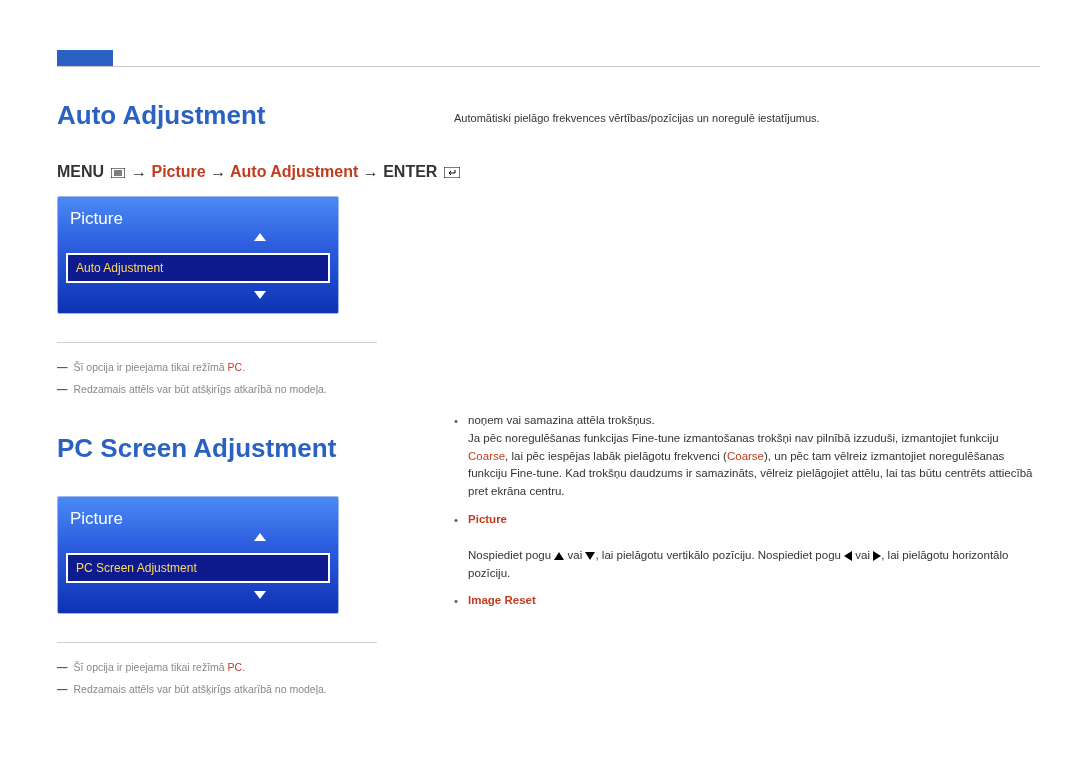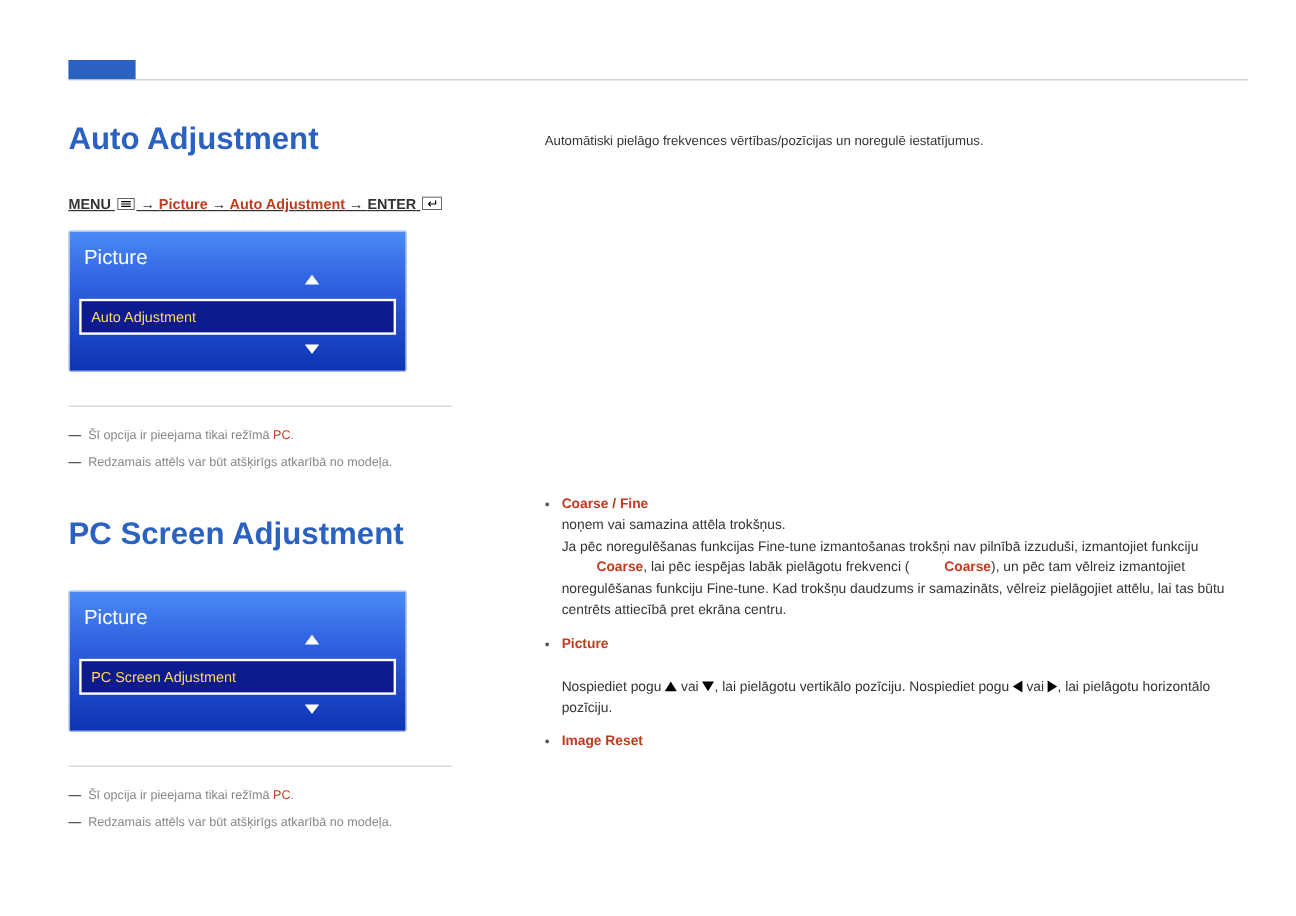--- a/index.html
+++ b/index.html
@@ -34,24 +34,23 @@
     left: 57px;
     right: 40px;
   }
   .section-title {
     color: #2b62c2;
     font-size: 26px;
     font-weight: bold;
     margin-bottom: 32px;
   }
   .menu-path {
-    font-size: 12px;
+    font-size: 16px;
     font-weight: bold;
     margin-bottom: 14px;
-    text-decoration: underline;
   }
   .menu-path .crumb-accent { color: #c13b1f; }
   .menu-path .glyph {
     display: inline-block;
     vertical-align: middle;
     margin: 0 2px;
   }
   .tv-box {
     width: 282px;
     border: 1px solid #9fb8e8;
@@ -122,21 +121,21 @@
   .bullet-dot {
     color: #555;
     flex: 0 0 auto;
     padding-top: 1px;
   }
   .bullet-body { flex: 1 1 auto; }
   .bullet-title {
     color: #c13b1f;
     font-weight: bold;
   }
-  .inline-accent { color: #c13b1f; font-weight: bold; margin-left: 29px; }
+  .inline-accent { color: #c13b1f; font-weight: normal; }
   .tri {
     display:inline-block; width:0; height:0;
     vertical-align: middle;
   }
   .tri-up { border-left:5px solid transparent; border-right:5px solid transparent; border-bottom:8px solid #000; }
   .tri-down { border-left:5px solid transparent; border-right:5px solid transparent; border-top:8px solid #000; }
   .tri-left { border-top:5px solid transparent; border-bottom:5px solid transparent; border-right:8px solid #000; }
   .tri-right { border-top:5px solid transparent; border-bottom:5px solid transparent; border-left:8px solid #000; }
   .section2 { margin-top: 38px; }
   .icon-menu-svg { display:inline-block; vertical-align:middle; }
@@ -235,21 +234,20 @@
 
 <div class="right-col">
   <span>Automātiski pielāgo frekvences vērtības/pozīcijas un noregulē iestatījumus.</span>
 </div>
 
 <div class="right-col-2">
 
   <div class="bullet-item">
     <div class="bullet-dot">•</div>
     <div class="bullet-body">
-      <div class="bullet-title">Coarse / Fine</div>
       <div class="bullet-text">
         <span>noņem vai samazina attēla trokšņus.</span><br>
         <span>Ja pēc noregulēšanas funkcijas Fine-tune izmantošanas trokšņi nav pilnībā izzuduši, izmantojiet funkciju </span><span class="inline-accent">Coarse</span><span>, lai pēc iespējas labāk pielāgotu frekvenci (</span><span class="inline-accent">Coarse</span><span>), un pēc tam vēlreiz izmantojiet noregulēšanas funkciju Fine-tune. Kad trokšņu daudzums ir samazināts, vēlreiz pielāgojiet attēlu, lai tas būtu centrēts attiecībā pret ekrāna centru.</span>
       </div>
     </div>
   </div>
 
   <div class="bullet-item">
     <div class="bullet-dot">•</div>
     <div class="bullet-body">

